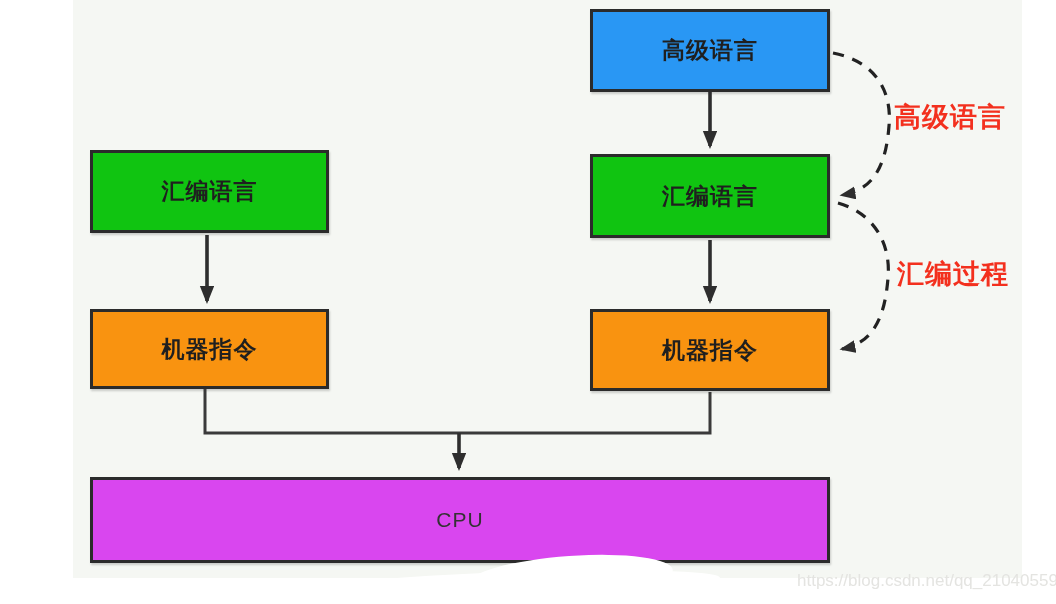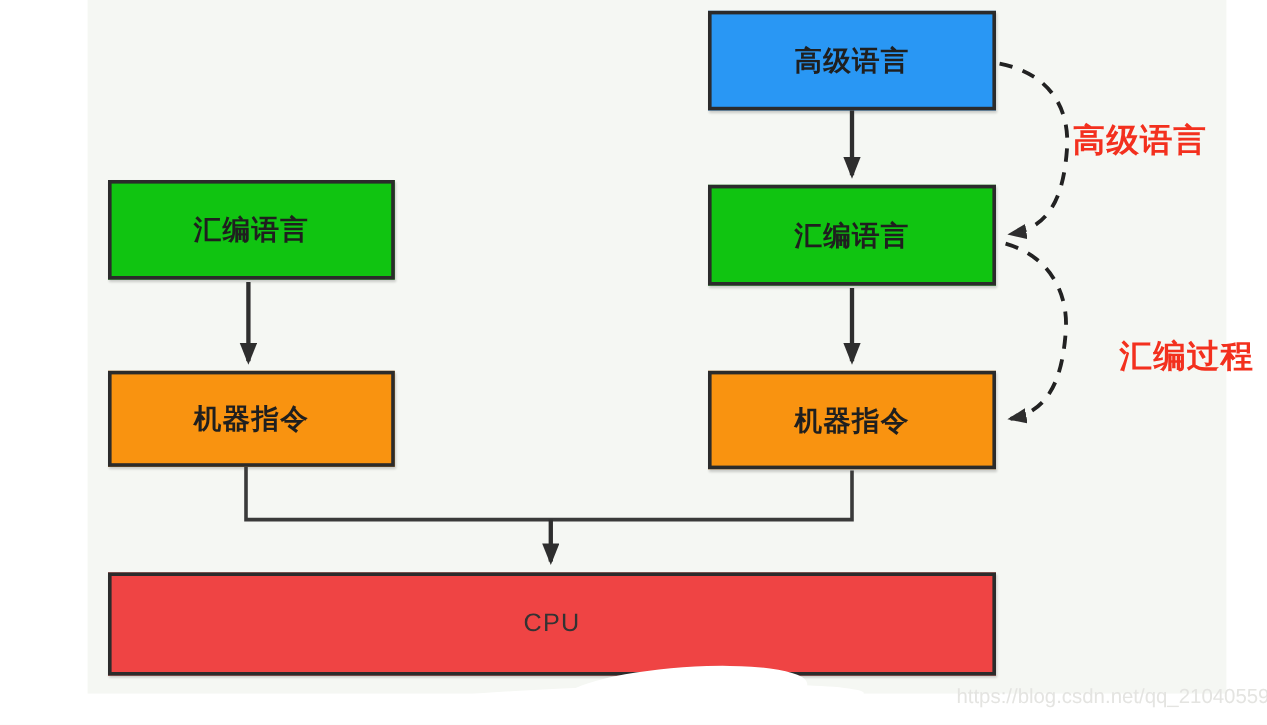--- a/index.html
+++ b/index.html
@@ -34,32 +34,32 @@
     font-size: 23px;
     color: #1f1f1f;
     letter-spacing: 1px;
     box-shadow: 1px 2px 2px rgba(0,0,0,0.18);
   }
   .node-high-level   { left: 590px; top: 9px;   width: 240px; height: 83px; background: #2997f4; }
   .node-assembly-rt  { left: 590px; top: 154px; width: 240px; height: 84px; background: #10c411; }
   .node-machine-rt   { left: 590px; top: 309px; width: 240px; height: 82px; background: #f99310; }
   .node-assembly-lf  { left: 90px;  top: 150px; width: 239px; height: 83px; background: #10c411; }
   .node-machine-lf   { left: 90px;  top: 309px; width: 239px; height: 80px; background: #f99310; }
-  .node-cpu          { left: 90px;  top: 477px; width: 740px; height: 86px; background: #ef4444;
+  .node-cpu          { left: 90px;  top: 477px; width: 740px; height: 86px; background: #d946ef;
                        font-weight: normal; font-size: 21px; color: #333; letter-spacing: 1px; }
   .proc-label {
     position: absolute;
     font-weight: bold;
     font-size: 27px;
     color: #f3301e;
     letter-spacing: 1px;
     white-space: nowrap;
   }
   .proc-compile  { left: 894px; top: 99px; }
-  .proc-assemble { left: 897px; top: 279px; margin-left: 36px; }
+  .proc-assemble { left: 897px; top: 256px; }
   .arrows-layer {
     position: absolute;
     left: 0; top: 0;
     width: 1056px; height: 604px;
     pointer-events: none;
   }
   .white-smudge {
     position: absolute;
     left: 468px; top: 556px;
     width: 205px; height: 42px;

